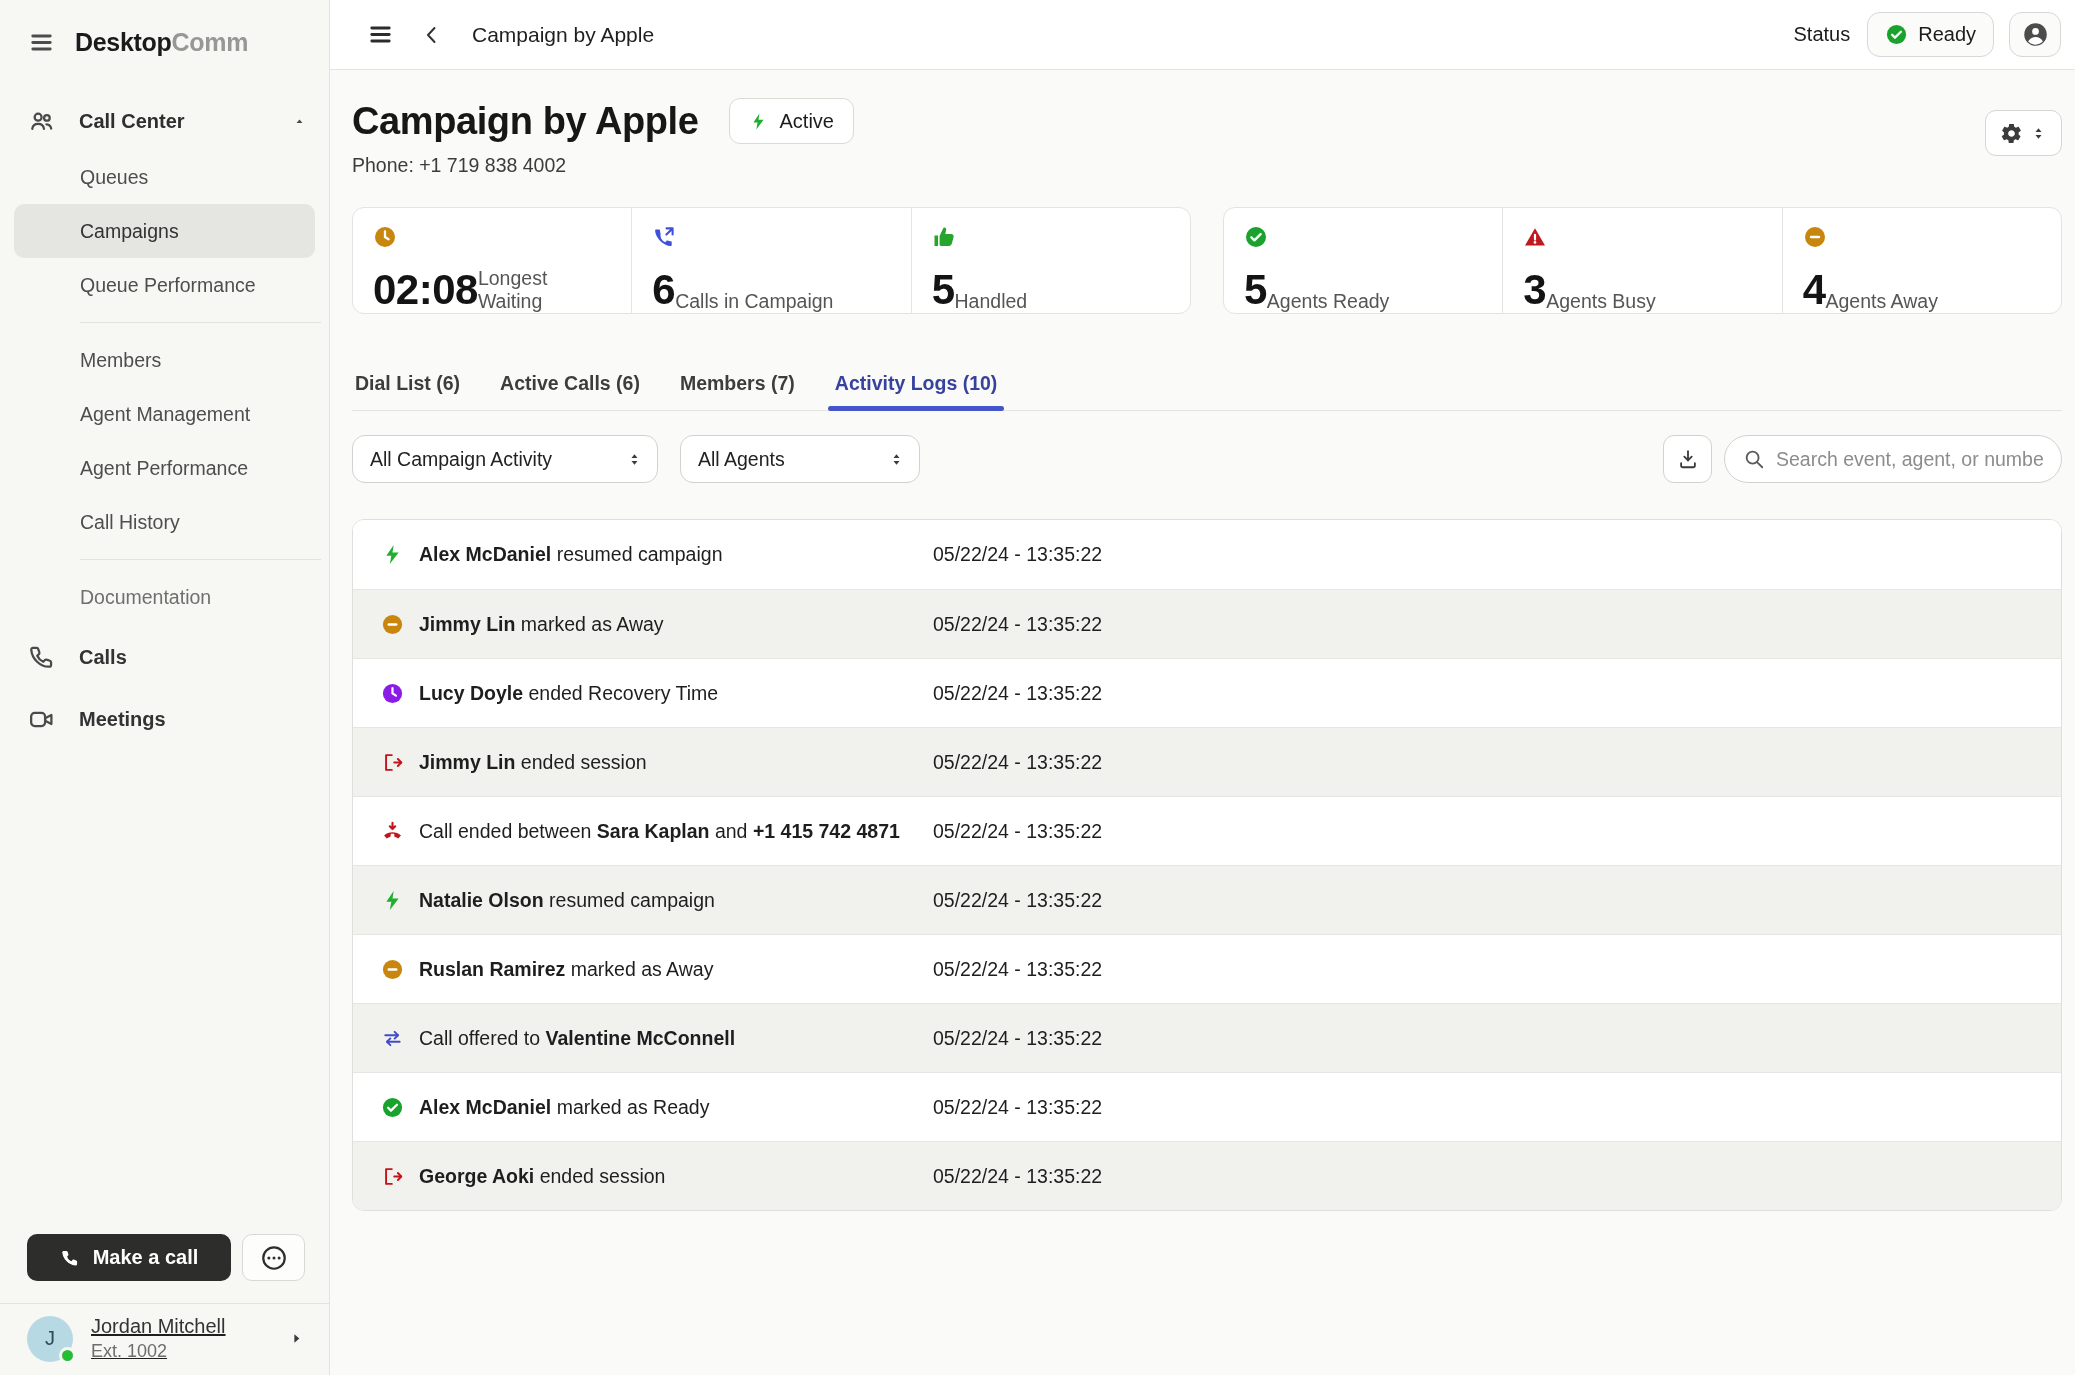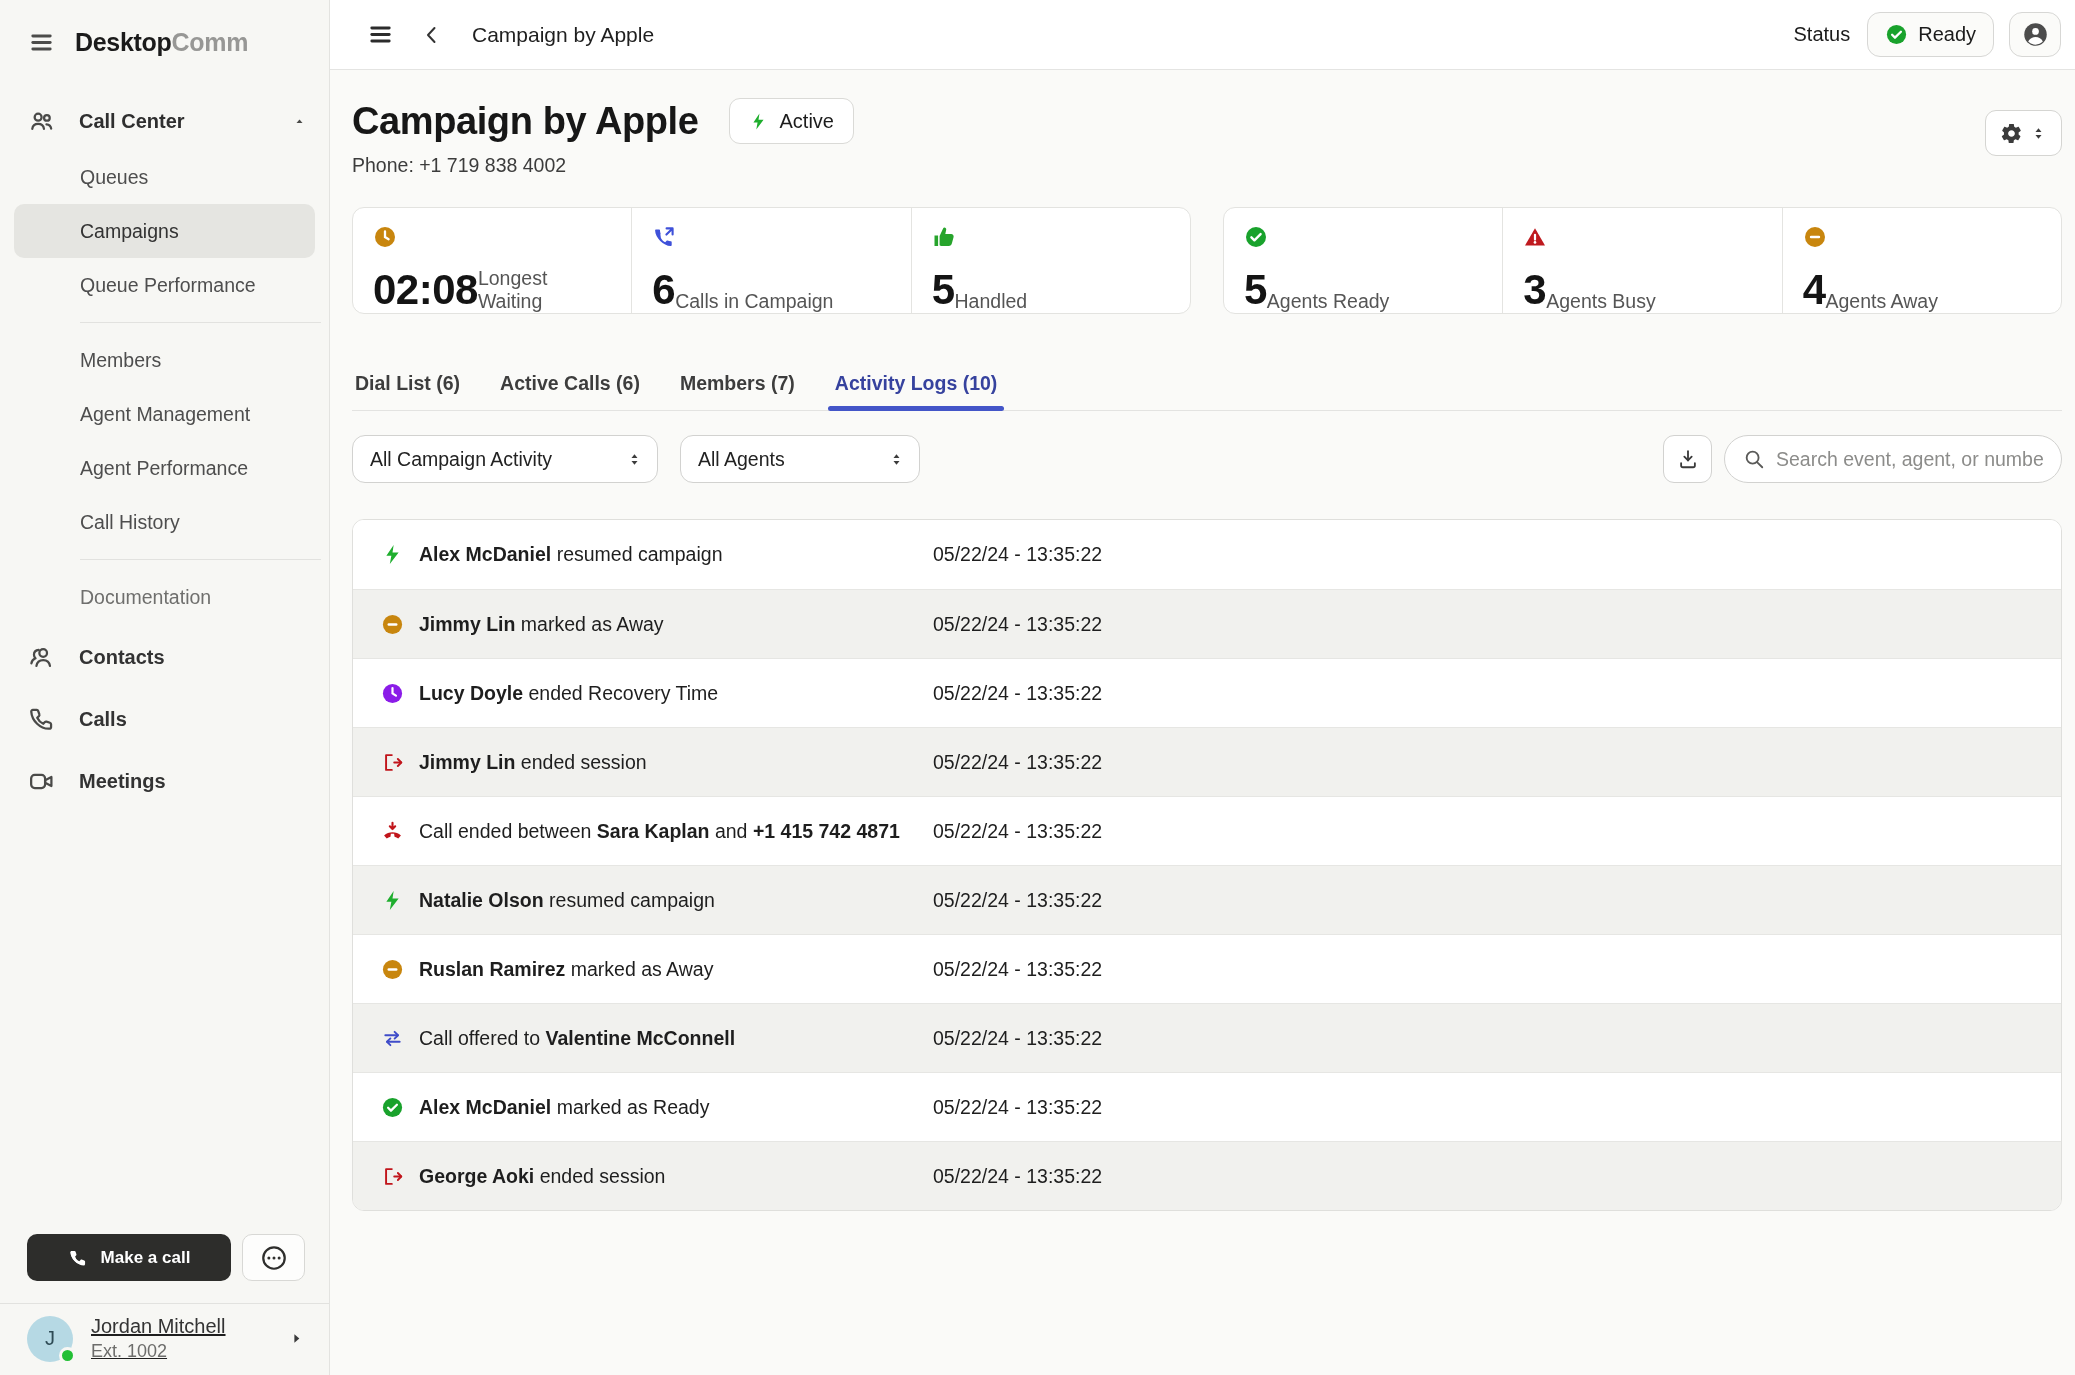--- a/index.html
+++ b/index.html
@@ -43,21 +43,21 @@
     height: 58px; display: flex; align-items: center; margin-top: 4px;
     padding: 0 22px 0 28px; gap: 24px;
     font-size: 20px; font-weight: 700; color: #333; cursor: pointer;
   }
   .side-divider { height: 1px; background: #e2e2df; margin: 10px 8px 10px 80px; }
 
   .side-bottom { padding: 0 0 0 0; }
   .call-row { display: flex; gap: 11px; padding: 0 24px 0 27px; align-items: center; }
   .make-call {
     flex: 1; height: 47px; background: #2d2d2b; color: #fff; border: none;
-    border-radius: 10px; font-family: inherit; font-size: 17px; font-weight: 700;
+    border-radius: 10px; font-family: inherit; font-size: 20px; font-weight: 700;
     display: flex; align-items: center; justify-content: center; gap: 13px; cursor: pointer;
   }
   .more-btn {
     width: 63px; height: 47px; background: #fdfdfc; border: 1px solid #d8d8d5;
     border-radius: 10px; display: flex; align-items: center; justify-content: center; cursor: pointer;
   }
   .user-row {
     margin-top: 22px; border-top: 1px solid #e2e2df;
     display: flex; align-items: center; gap: 18px;
     padding: 11px 24px 13px 27px; cursor: pointer;
@@ -224,30 +224,20 @@
         </div>
         <div class="side-sub">
           <span>Agent Performance</span>
         </div>
         <div class="side-sub">
           <span>Call History</span>
         </div>
         <div class="side-divider"></div>
         <div class="side-sub muted">
           <span>Documentation</span>
-        </div>
-        <div class="side-item">
-          <span style="display:flex">
-            <svg width="27" height="27" viewBox="0 0 24 24" fill="none" stroke="#4a4a48" stroke-width="2" stroke-linecap="round" stroke-linejoin="round">
-              <circle cx="13.5" cy="8" r="3.4"></circle>
-              <path d="M7.5 19.5c.5-3.4 2.9-5.2 6-5.2 3.1 0 5.5 1.8 6 5.2"></path>
-              <path d="M9.5 5.2c-2.6.3-4.2 2-4.2 4.3 0 1.3.5 2.4 1.4 3.2-2.1.8-3.4 2.3-3.7 4.6"></path>
-            </svg>
-          </span>
-          <span>Contacts</span>
         </div>
         <div class="side-item">
           <span style="display:flex">
             <svg width="27" height="27" viewBox="0 0 24 24" fill="none" stroke="#4a4a48" stroke-width="2" stroke-linecap="round" stroke-linejoin="round">
               <path d="M7.8 3.5c.6 0 1.1.4 1.3 1l1 3c.2.5 0 1.1-.4 1.5L8.2 10.4c1.1 2.4 3 4.3 5.4 5.4l1.4-1.5c.4-.4 1-.6 1.5-.4l3 1c.6.2 1 .7 1 1.3v2.6c0 .8-.7 1.5-1.5 1.4C10.9 20.6 3.4 13.1 2.9 5c-.1-.8.6-1.5 1.4-1.5Z"></path>
             </svg>
           </span>
           <span>Calls</span>
         </div>
         <div class="side-item">

